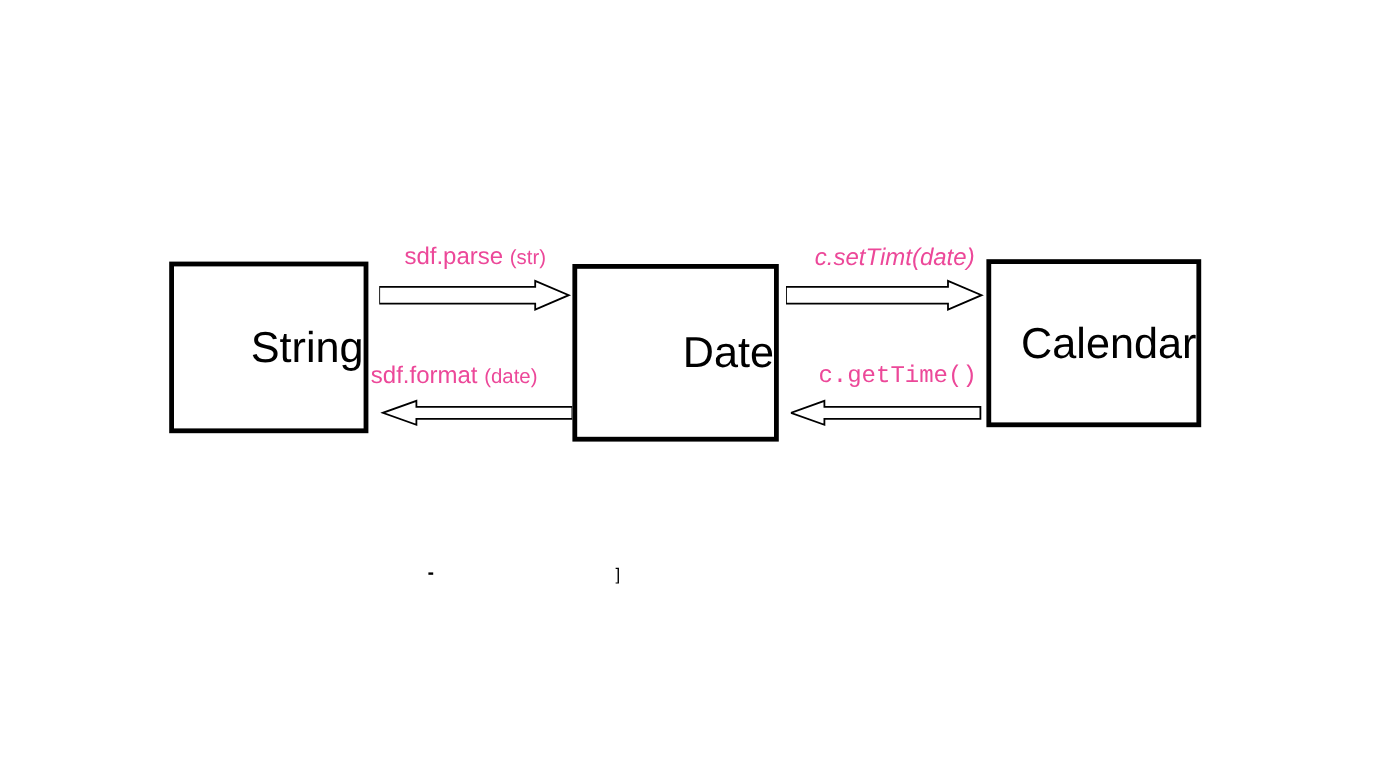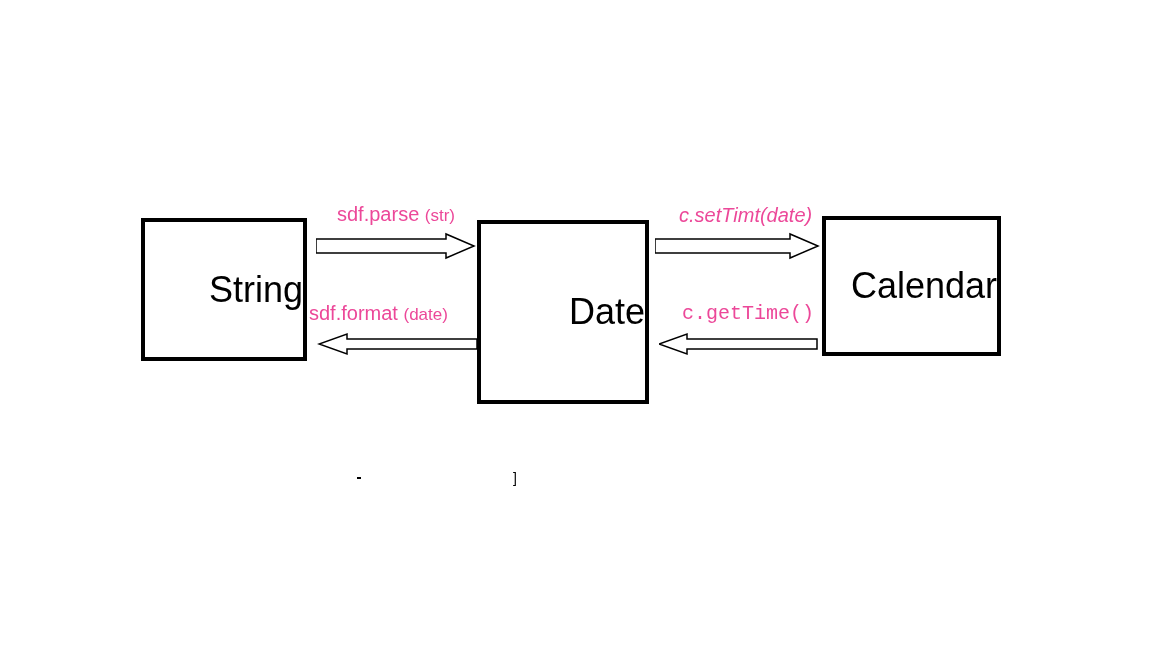--- a/index.html
+++ b/index.html
@@ -25,21 +25,21 @@
       position: absolute;
     }
   </style>
 </head>
 <body>
 
 <div class="box" style="left:141px; top:218px; width:166px; height:143px;">
   <span>String</span>
 </div>
 
-<div class="box" style="left:477px; top:220px; width:172px; height:184px;">
+<div class="box" style="left:477px; top:220px; width:172px; height:148px;">
   <span>Date</span>
 </div>
 
 <div class="box" style="left:822px; top:216px; width:179px; height:140px;padding-left:16px;">
   <span>Calendar</span>
 </div>
 
 <div class="label" style="left:337px; top:203px;">
   <span>sdf.parse</span>
   <span class="small">(str)</span>

